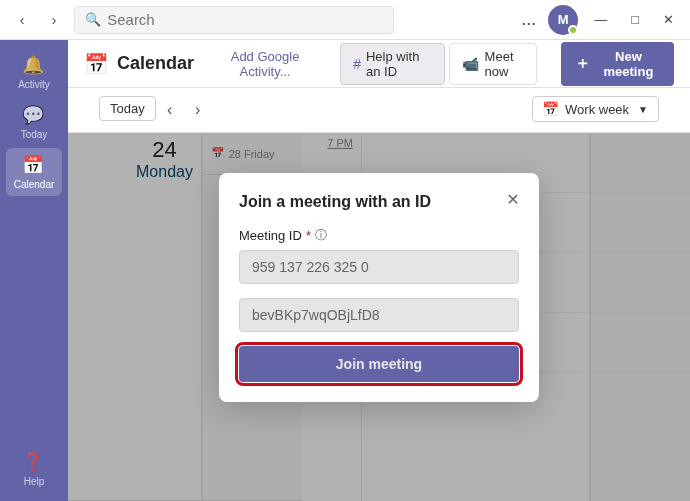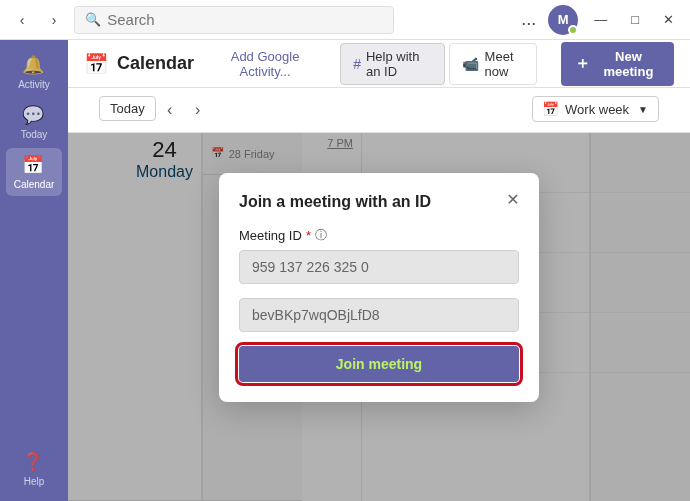--- a/index.html
+++ b/index.html
@@ -155,21 +155,21 @@
       display: flex; align-items: center; gap: 4px;
     }
     .field-required { color: #c50f1f; }
     .info-icon { color: #666; font-size: 12px; cursor: pointer; }
     .field-input {
       width: 100%; border: 1px solid #d1d1d1; border-radius: 4px;
       padding: 8px 12px; font-size: 14px; color: #666; background: #e5e5e5;
       outline: none; margin-bottom: 14px;
     }
     .join-btn {
-      width: 100%; background: #6264a7; color: #bef264; border: none;
+      width: 100%; background: #6264a7; color: #e5e5e5; border: none;
       border-radius: 4px; padding: 10px; font-size: 14px; font-weight: 600;
       cursor: pointer; outline: 3px solid #c50f1f; outline-offset: 1px;
     }
   </style>
 </head>
 <body>
 
 <div class="title-bar">
   <div class="title-bar-nav">
     <button class="nav-btn">‹</button>

